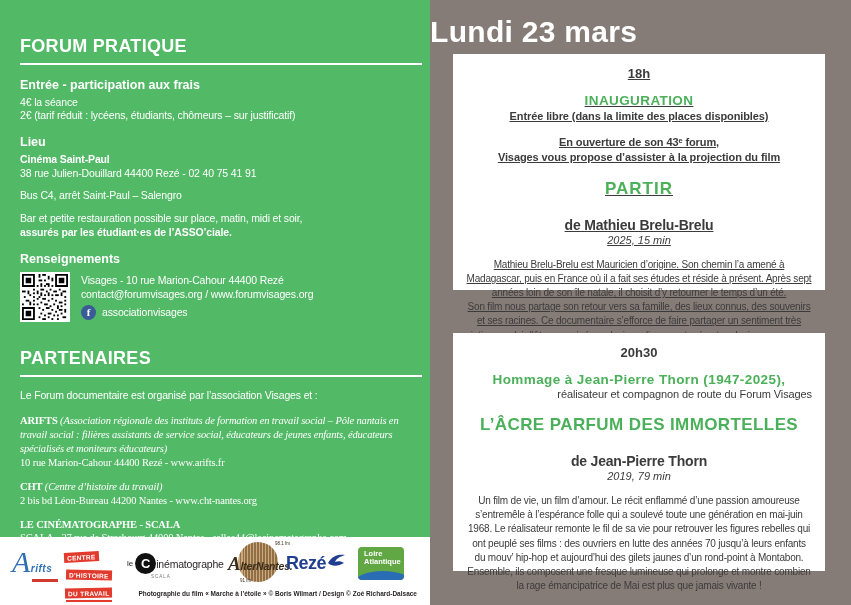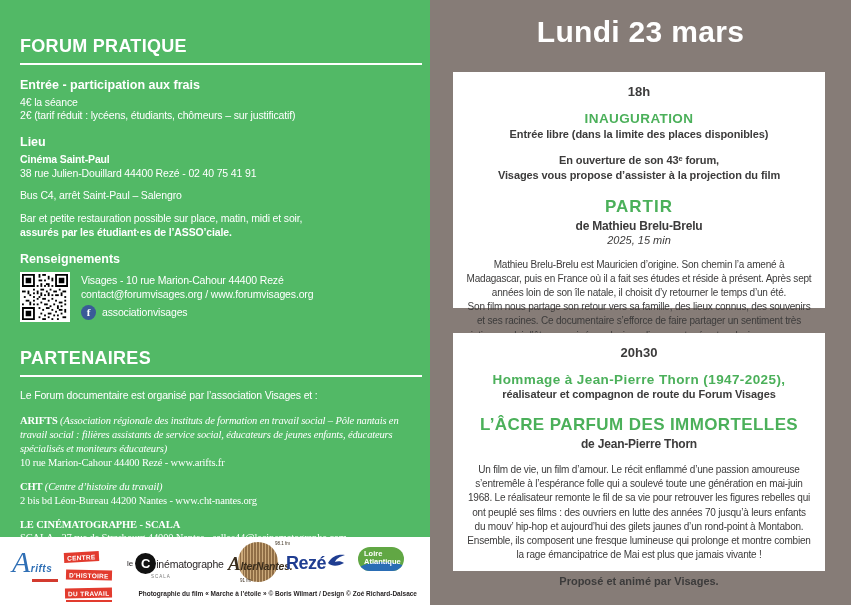--- a/index.html
+++ b/index.html
@@ -75,61 +75,61 @@
     position:absolute; left:0; top:13px; font-weight:700; font-style:italic;
     font-size:10.5px; color:#3a2d1c; letter-spacing:-.2px;
   }
   .an-text::first-letter { font-size:19px; font-family:"Liberation Serif", serif; }
   .an-freq-top { position:absolute; right:2px; top:1px; font-size:4.5px; color:#3a2d1c; }
   .an-freq-bottom { position:absolute; left:12px; bottom:3px; font-size:4.5px; color:#3a2d1c; }
   .logo-reze { left:286px; top:16px; display:flex; align-items:flex-start; }
   .reze-text { color:#1f3d91; font-weight:700; font-size:18px; letter-spacing:-.5px; }
   .reze-swoosh { margin-left:1px; margin-top:0; }
   .logo-loire {
-    left:358px; top:10px; width:46px; height:24px; background:#61a744; border-radius:14px;
+    left:358px; top:10px; width:46px; height:33px; background:#61a744; border-radius:4px;
     color:#ffffff; overflow:hidden; padding:3px 0 0 6px;
   }
   .loire-l1 { font-size:7.5px; font-weight:700; line-height:1.1; position:relative; z-index:2; }
   .loire-l2 { font-size:7.5px; font-weight:700; line-height:1.1; position:relative; z-index:2; }
   .loire-wave {
     position:absolute; left:-4px; bottom:-3px; width:58px; height:12px; background:#2a6db5;
     border-radius:50% 50% 0 0 / 100% 100% 0 0;
   }
   .credit {
     position:absolute; right:13px; bottom:8px; font-size:6.5px; font-weight:700; color:#231f20;
     letter-spacing:0;
   }
 
   
   .brown-panel {
     position:absolute; left:430px; top:0; width:421px; height:605px; background:#867c77;
   }
   .date-title {
-    text-align:center; color:#ffffff; font-size:30px; font-weight:700; letter-spacing:.3px;
+    text-align:left; color:#ffffff; font-size:30px; font-weight:700; letter-spacing:.3px;
     margin-top:15px;
   }
   .card {
     position:absolute; left:23px; width:372px; background:#ffffff; color:#3c3b3b;
     text-align:center; padding:8px 13px;
   }
-  .card1 { top:72px; height:236px; }
+  .card1 { top:54px; height:236px;text-decoration:underline; }
   .card2 { top:333px; height:238px; }
   .time { font-size:13px; font-weight:700; margin-top:4px; }
   .green-label { color:#4bb05a; font-weight:700; font-size:13.5px; letter-spacing:.4px; margin-top:12px; }
   .entry-line { font-size:11px; font-weight:700; margin-top:2px; letter-spacing:-.1px; }
   .intro-lines { font-size:11px; font-weight:700; margin-top:13px; line-height:1.35; letter-spacing:-.1px; }
   .film-title { color:#4bb05a; font-weight:700; font-size:17px; letter-spacing:1px; margin-top:14px; }
   .film-title.t2 { letter-spacing:.4px; margin-top:15px; }
-  .director { font-size:12px; font-weight:700; margin-top:2px; letter-spacing:-.2px; }
+  .director { font-size:14px; font-weight:700; margin-top:18px; letter-spacing:-.2px; }
   .meta { font-size:11px; font-style:italic; margin-top:1px; }
   .synopsis {
     font-size:10px; letter-spacing:-.2px; line-height:1.42; margin-top:12px;
     white-space:pre-line; color:#3c3b3b;
   }
-  .tribute2 { font-size:11px; font-weight:700; margin-top:1px; letter-spacing:-.1px; }
+  .tribute2 { font-size:11px; font-weight:400; margin-top:1px; letter-spacing:-.1px;text-align:right; }
   .card-footer { font-size:11px; font-weight:700; margin-top:13px; }
 </style>
 </head>
 <body>
 
 <div class="page">
 
   <div class="green-panel">
     <h1 class="section-title">FORUM PRATIQUE</h1>
 
@@ -335,18 +335,19 @@
       <div class="synopsis">Mathieu Brelu-Brelu est Mauricien d’origine. Son chemin l’a amené à Madagascar, puis en France où il a fait ses études et réside à présent. Après sept années loin de son île natale, il choisit d’y retourner le temps d’un été.
 Son film nous partage son retour vers sa famille, des lieux connus, des souvenirs et ses racines. Ce documentaire s’efforce de faire partager un sentiment très intime : celui d’être enraciné en plusieurs lieux, partagé entre plusieurs pays, au risque de devenir étranger aux lieux les plus intimes.</div>
     </div>
 
     <div class="card card2">
       <div class="time">20h30</div>
       <div class="green-label">Hommage à Jean-Pierre Thorn (1947-2025),</div>
       <div class="tribute2">réalisateur et compagnon de route du Forum Visages</div>
       <div class="film-title t2">L’ÂCRE PARFUM DES IMMORTELLES</div>
       <div class="director">de Jean-Pierre Thorn</div>
+      <div class="meta">2019, 79 min</div>
       <div class="synopsis">Un film de vie, un film d’amour. Le récit enflammé d’une passion amoureuse s’entremêle à l’espérance folle qui a soulevé toute une génération en mai-juin 1968. Le réalisateur remonte le fil de sa vie pour retrouver les figures rebelles qui ont peuplé ses films : des ouvriers en lutte des années 70 jusqu’à leurs enfants du mouv’ hip-hop et aujourd’hui des gilets jaunes d’un rond-point à Montabon. Ensemble, ils composent une fresque lumineuse qui prolonge et montre combien la rage émancipatrice de Mai est plus que jamais vivante !</div>
       <div class="card-footer">Proposé et animé par Visages.</div>
     </div>
   </div>
 
 </div>
 
 </body></html>

